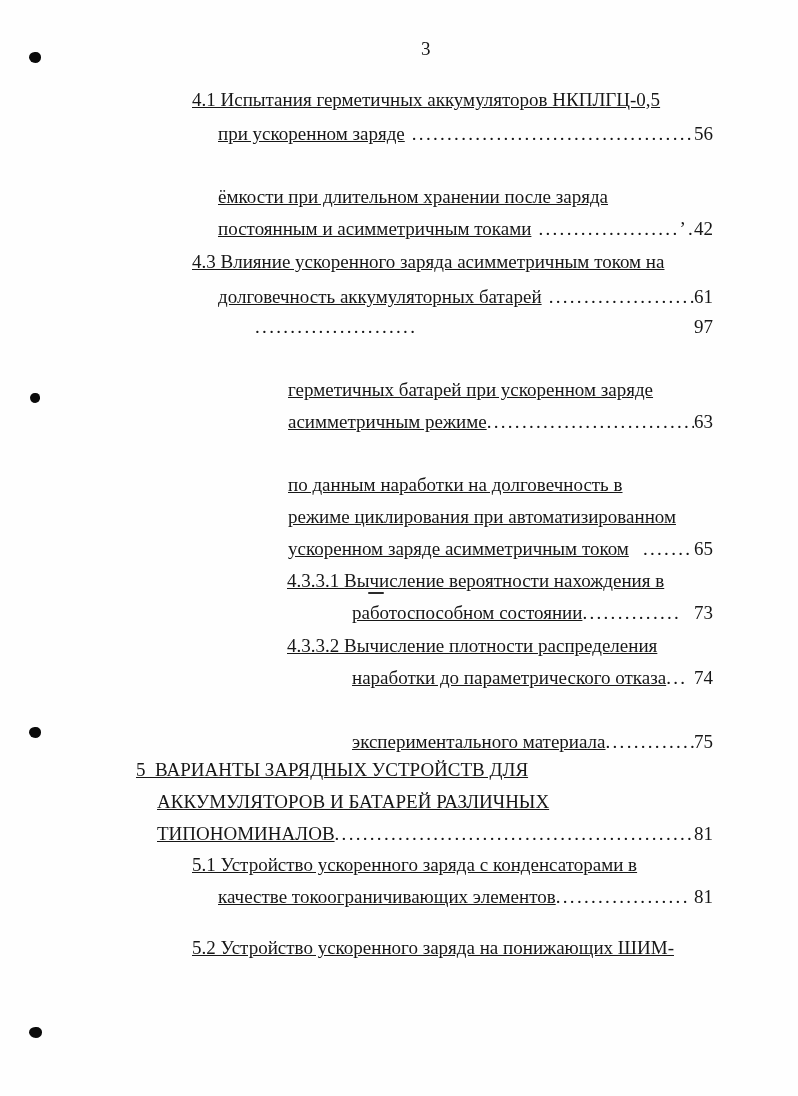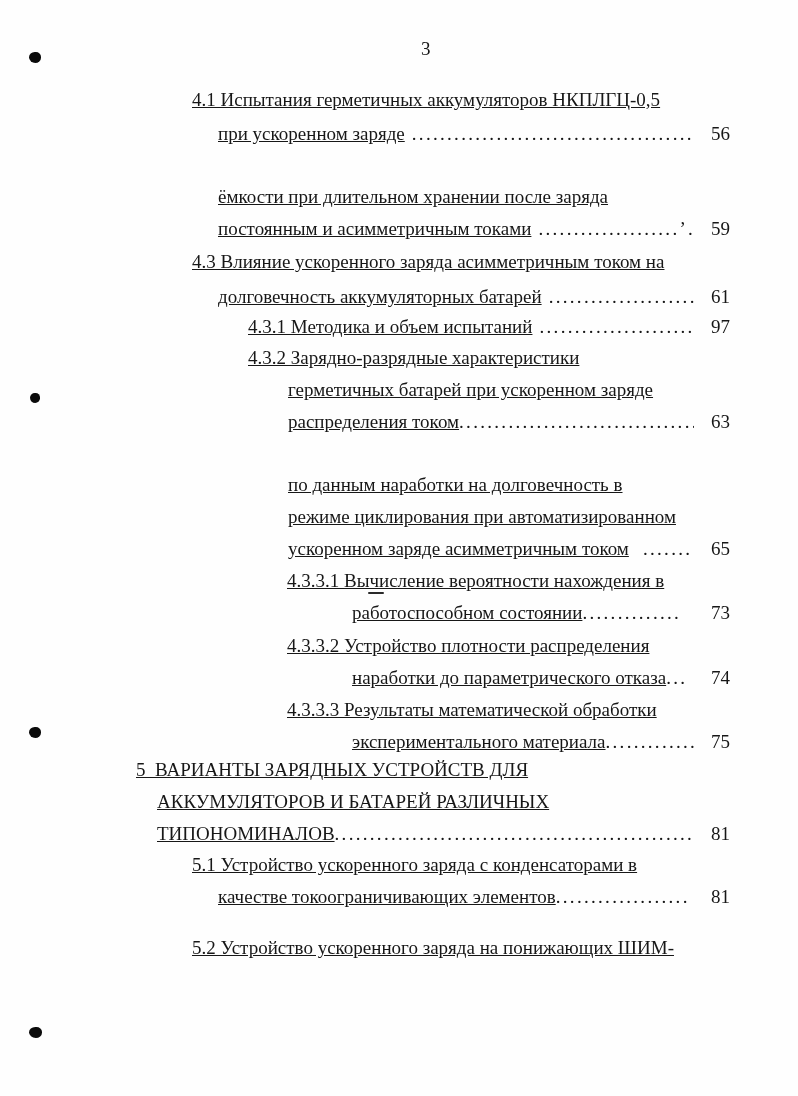--- a/index.html
+++ b/index.html
@@ -30,21 +30,21 @@
     line-height:24px;
   }
   .t{white-space:pre;flex:0 0 auto;text-decoration:underline;}
   .lead{
     flex:1 1 auto;
     min-width:0;
     overflow:hidden;
     white-space:pre;
     letter-spacing:2.3px;
   }
-  .pg{flex:0 0 auto;width:36px;text-align:right;}
+  .pg{flex:0 0 auto;width:36px;}
   
   .i1{left:136px}
   .i1c{left:157px}
   .i2{left:192px}
   .i2c{left:218px}
   .i3{left:248px}
   .i3c{left:288px}
   .i4{left:287px}
   .i4c{left:352px}
   
@@ -85,46 +85,42 @@
       <span class="lead"> ........................................</span>
       <span class="pg">56</span>
     </div>
 
   <div class="r i2c" style="top:185px">
       <span class="t">ёмкости при длительном хранении после заряда</span>
     </div>
   <div class="r i2c" style="top:217px">
       <span class="t">постоянным и асимметричным токами</span>
       <span class="lead"> ....................ʼ...</span>
-      <span class="pg">59</span>
+      <span class="pg">42</span>
     </div>
 
   <div class="r i2" style="top:250px">
       <span class="t">4.3 Влияние ускоренного заряда асимметричным током на</span>
     </div>
   <div class="r i2c" style="top:285px">
       <span class="t">долговечность аккумуляторных батарей</span>
       <span class="lead"> .....................</span>
       <span class="pg">61</span>
     </div>
 
   <div class="r i3" style="top:315px">
-      <span class="t">4.3.1 Методика и объем испытаний</span>
       <span class="lead"> .......................</span>
       <span class="pg">97</span>
     </div>
 
-  <div class="r i3" style="top:346px">
-      <span class="t">4.3.2 Зарядно-разрядные характеристики</span>
-    </div>
   <div class="r i3c" style="top:378px">
       <span class="t">герметичных батарей при ускоренном заряде</span>
     </div>
   <div class="r i3c" style="top:410px">
-      <span class="t">распределения током</span>
+      <span class="t">асимметричным режиме</span>
       <span class="lead">..................................</span>
       <span class="pg">63</span>
     </div>
 
   <div class="r i3c" style="top:505px">
       <span class="t">режиме циклирования при автоматизированном</span>
     </div>
   <div class="r i3c" style="top:473px">
       <span class="t">по данным наработки на долговечность в</span>
     </div>
@@ -137,31 +133,28 @@
   <div class="r i4" style="top:569px">
       <span class="t">4.3.3.1 Вычисление вероятности нахождения в</span>
     </div>
   <div class="r i4c" style="top:601px">
       <span class="t">работоспособном состоянии</span>
       <span class="lead">..............</span>
       <span class="pg">73</span>
     </div>
 
   <div class="r i4" style="top:634px">
-      <span class="t">4.3.3.2 Устройство плотности распределения</span>
+      <span class="t">4.3.3.2 Вычисление плотности распределения</span>
     </div>
   <div class="r i4c" style="top:666px">
       <span class="t">наработки до параметрического отказа</span>
       <span class="lead">...</span>
       <span class="pg">74</span>
     </div>
 
-  <div class="r i4" style="top:698px">
-      <span class="t">4.3.3.3 Результаты математической обработки</span>
-    </div>
   <div class="r i4c" style="top:730px">
       <span class="t">экспериментального материала</span>
       <span class="lead">.............</span>
       <span class="pg">75</span>
     </div>
 
   <div class="r i1" style="top:758px">
       <span class="t">5  ВАРИАНТЫ ЗАРЯДНЫХ УСТРОЙСТВ ДЛЯ</span>
     </div>
   <div class="r i1c" style="top:790px">

